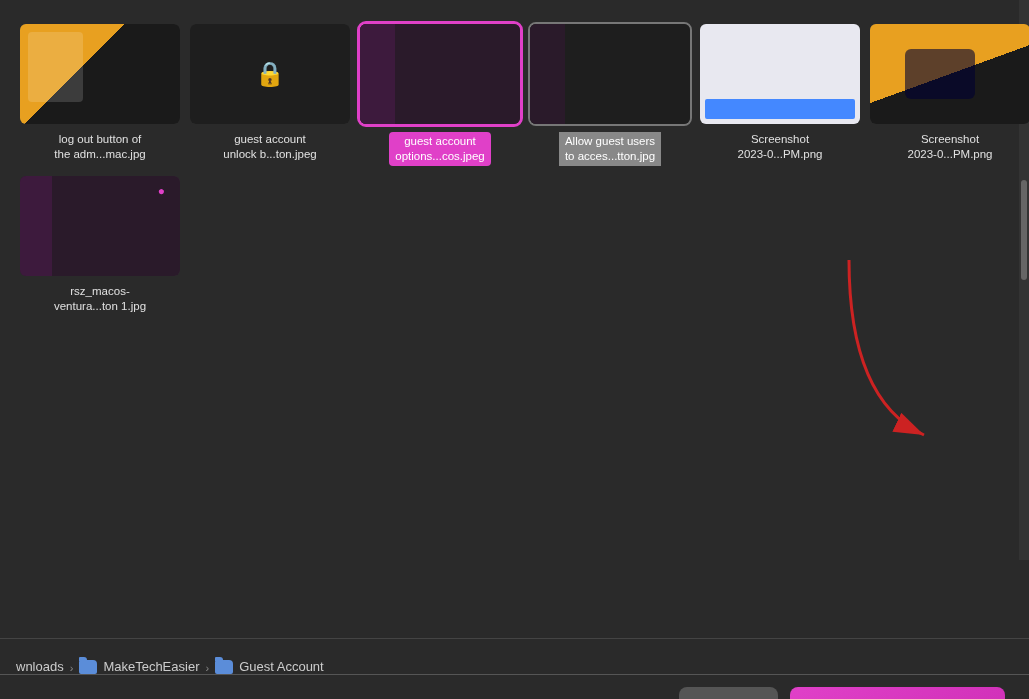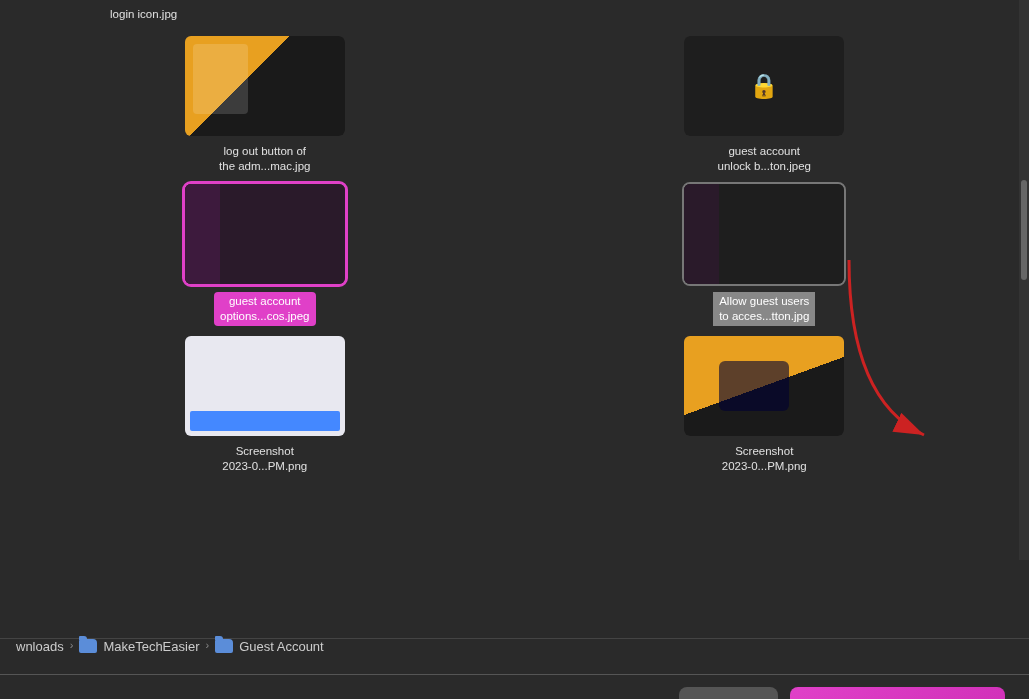--- a/index.html
+++ b/index.html
@@ -15,21 +15,21 @@
     .main-area {
       width: 100%;
       height: 638px;
       background: #2a2a2a;
       overflow: hidden;
       position: relative;
     }
 
     .grid-container {
       display: grid;
-      grid-template-columns: repeat(2, 1fr);
+      grid-template-columns: repeat(6, 1fr);
       gap: 10px;
       padding: 20px 20px 10px 20px;
     }
 
     .grid-item {
       display: flex;
       flex-direction: column;
       align-items: center;
       gap: 8px;
       cursor: pointer;
@@ -192,21 +192,21 @@
       padding: 2px 6px;
       border-radius: 0;
     }
 
     
     .breadcrumb-bar {
       height: 36px;
       background: #2a2a2a;
       border-top: 1px solid #444;
       display: flex;
-      align-items: flex-start;
+      align-items: flex-end;
       padding: 0 16px;
       gap: 6px;
       font-size: 13px;
       color: #ccc;
     }
 
     .breadcrumb-item {
       display: flex;
       align-items: center;
       gap: 4px;
@@ -303,21 +303,20 @@
 </head>
 <body>
 
 <div class="main-area">
 
   <div class="scrollbar-track">
     <div class="scrollbar-thumb"></div>
   </div>
 
   <div class="top-labels">
-    <div class="top-label">login icon.jpg</div>
   </div>
 
   <div class="grid-container">
 
     <div class="grid-item">
       <div class="thumbnail">
         <div class="thumb-inner thumb-log-out"></div>
       </div>
       <span class="item-label" style="white-space:pre-line">log out button of
 the adm...mac.jpg</span>
@@ -356,20 +355,27 @@
     </div>
 
     <div class="grid-item">
       <div class="thumbnail">
         <div class="thumb-inner thumb-screenshot2"></div>
       </div>
       <span class="item-label" style="white-space:pre-line">Screenshot
 2023-0...PM.png</span>
     </div>
 
+    <div class="grid-item">
+      <div class="thumbnail">
+        <div class="thumb-inner thumb-rsz"></div>
+      </div>
+      <span class="item-label" style="white-space:pre-line">rsz_macos-
+ventura...ton 1.jpg</span>
+    </div>
 
 
   </div>
 
   <svg style="position:absolute; right:70px; top:250px; width:130px; height:200px; pointer-events:none;" viewBox="0 0 130 200">
     <defs>
       <marker id="arrowhead" markerWidth="10" markerHeight="7" refX="10" refY="3.5" orient="auto">
         <polygon points="0 0, 10 3.5, 0 7" fill="#cc2222"></polygon>
       </marker>
     </defs>

